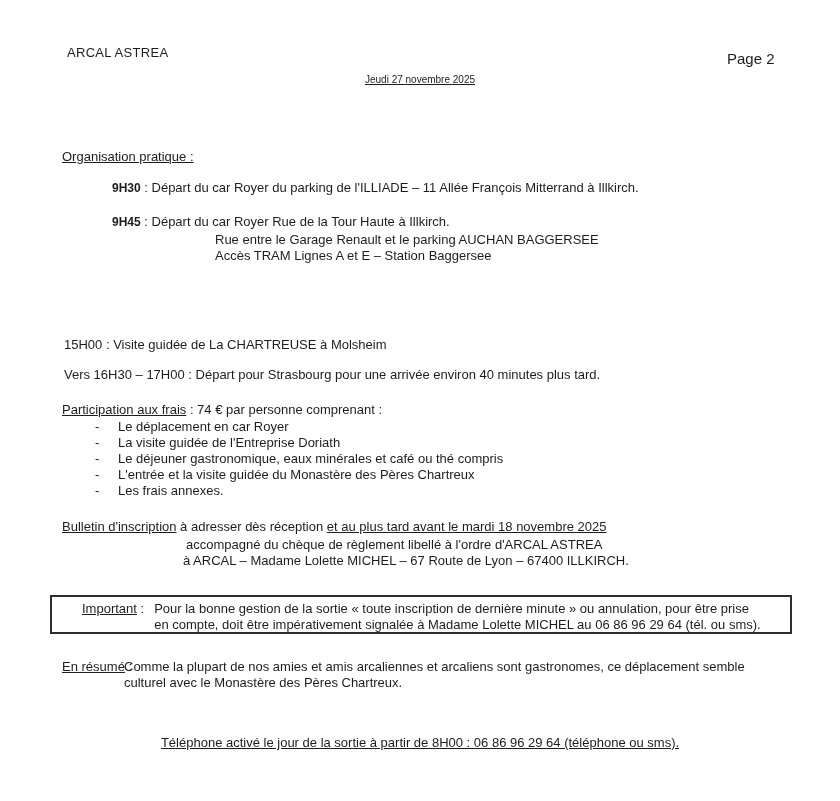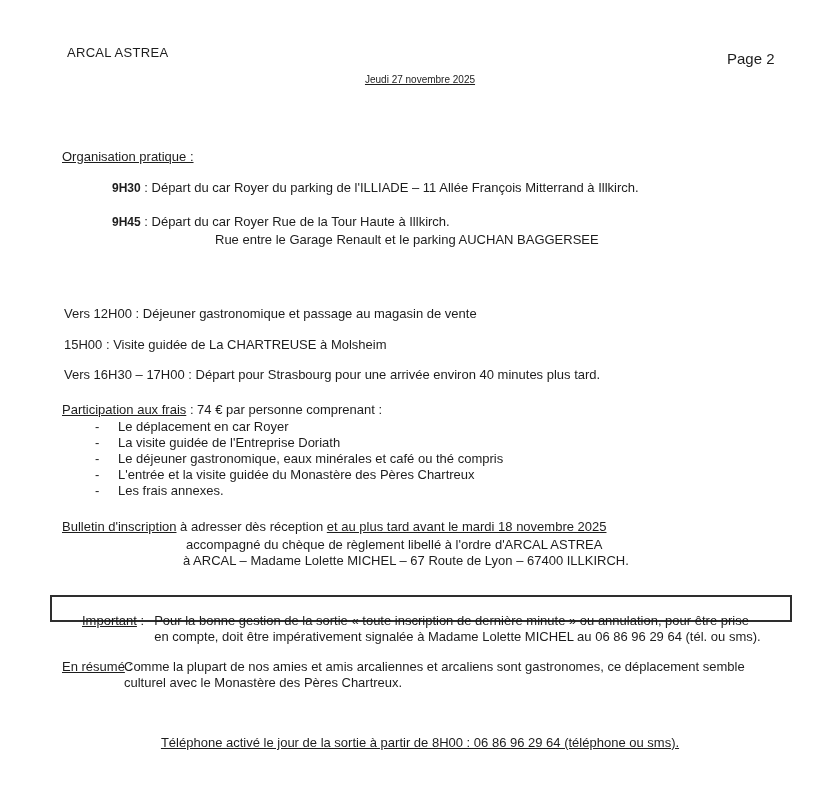--- a/index.html
+++ b/index.html
@@ -18,23 +18,23 @@
   .u{text-decoration:underline;}
   .b{font-weight:normal;}
   .org-name{font-size:13px;letter-spacing:.3px;}
   .page-num{font-size:15px;}
   .date-line{font-size:10px;margin-top:9px;}
   .title-line{font-size:13.5px;}
   .time{font-weight:bold;font-size:12px;}
   .bullet-row{display:flex;}
   .bullet-dash{width:23px;flex:0 0 23px;}
   .imp-box{
-    position:absolute;left:50px;top:595px;width:742px;height:27px;
+    position:absolute;left:50px;top:595px;width:742px;height:39px;
     border:2px solid #2e2e2e;box-sizing:border-box;
-    display:flex;align-items:flex-start;padding-top:16px;
+    display:flex;align-items:flex-start;padding-top:4px;
   }
   .imp-label{margin-left:30px;white-space:nowrap;}
   .imp-text{margin-left:10px;white-space:nowrap;}
   .block-line{display:block;}
   .resume-text{white-space:nowrap;}
 </style>
 </head>
 <body>
 
 <div class="page">
@@ -42,22 +42,22 @@
   <div class="abs org-name" style="left:67px;top:45px;">ARCAL ASTREA</div>
   <div class="abs page-num" style="left:727px;top:51px;">Page 2</div>
   <div class="abs center date-line u" style="top:63px;">Jeudi 27 novembre 2025</div>
 
   <div class="abs u" style="left:62px;top:149px;">Organisation pratique :</div>
 
   <div class="abs" style="left:112px;top:180px;"><span class="time">9H30</span><span> : Départ du car Royer du parking de l'ILLIADE – 11 Allée François Mitterrand à Illkirch.</span></div>
 
   <div class="abs" style="left:112px;top:214px;"><span class="time">9H45</span><span> : Départ du car Royer Rue de la Tour Haute à Illkirch.</span></div>
   <div class="abs" style="left:215px;top:232px;">Rue entre le Garage Renault et le parking AUCHAN BAGGERSEE</div>
+  <div class="abs" style="left:215px;top:248px;">Accès TRAM Lignes A et E – Station Baggersee</div>
 
-  <div class="abs" style="left:64px;top:306px;">Vers 12H00 : Déjeuner gastronomique et passage au magasin de vente</div>
   <div class="abs" style="left:64px;top:337px;">15H00 : Visite guidée de La CHARTREUSE à Molsheim</div>
   <div class="abs" style="left:64px;top:367px;">Vers 16H30 – 17H00 : Départ pour Strasbourg pour une arrivée environ 40 minutes plus tard.</div>
 
   <div class="abs" style="left:62px;top:402px;"><span class="u">Participation aux frais</span><span> : 74 € par personne comprenant :</span></div>
 
   <div class="abs bullet-row" style="left:95px;top:419px;">
       <span class="bullet-dash">-</span>
       <span>Le déplacement en car Royer</span>
     </div>
   <div class="abs bullet-row" style="left:95px;top:435px;">

